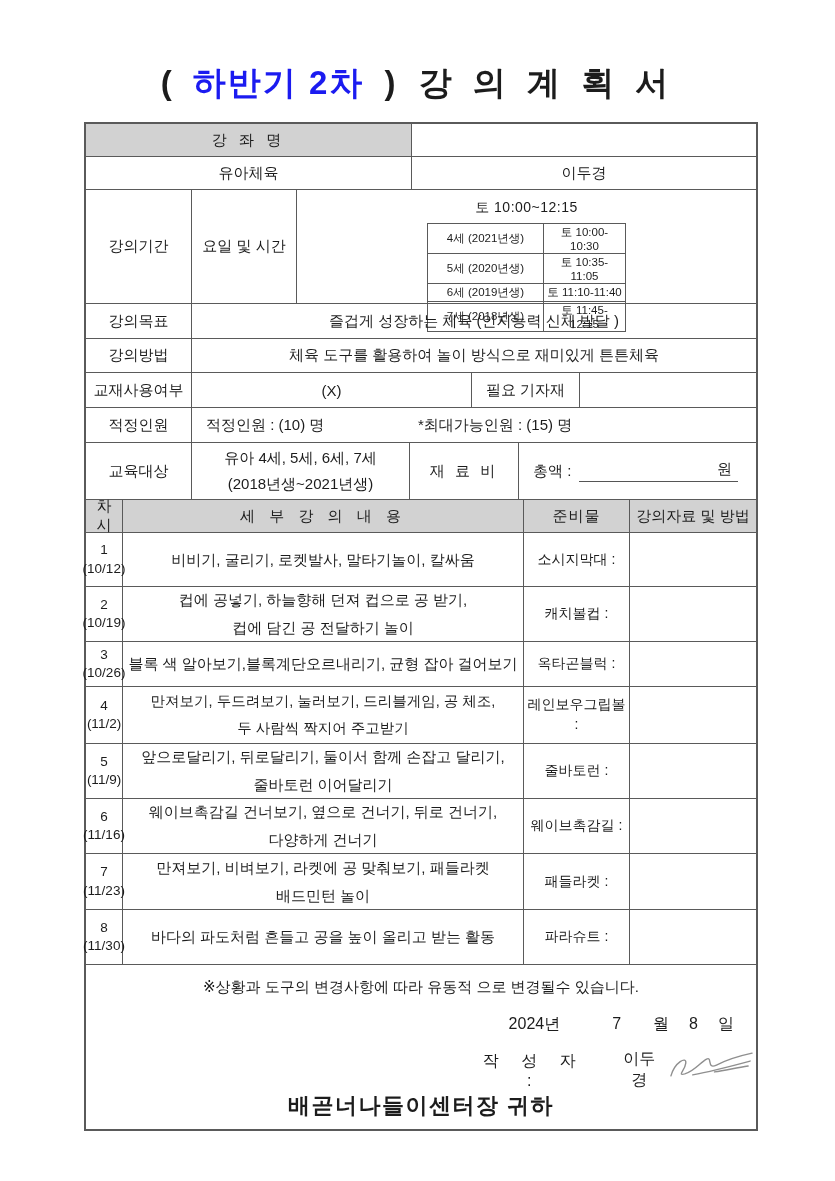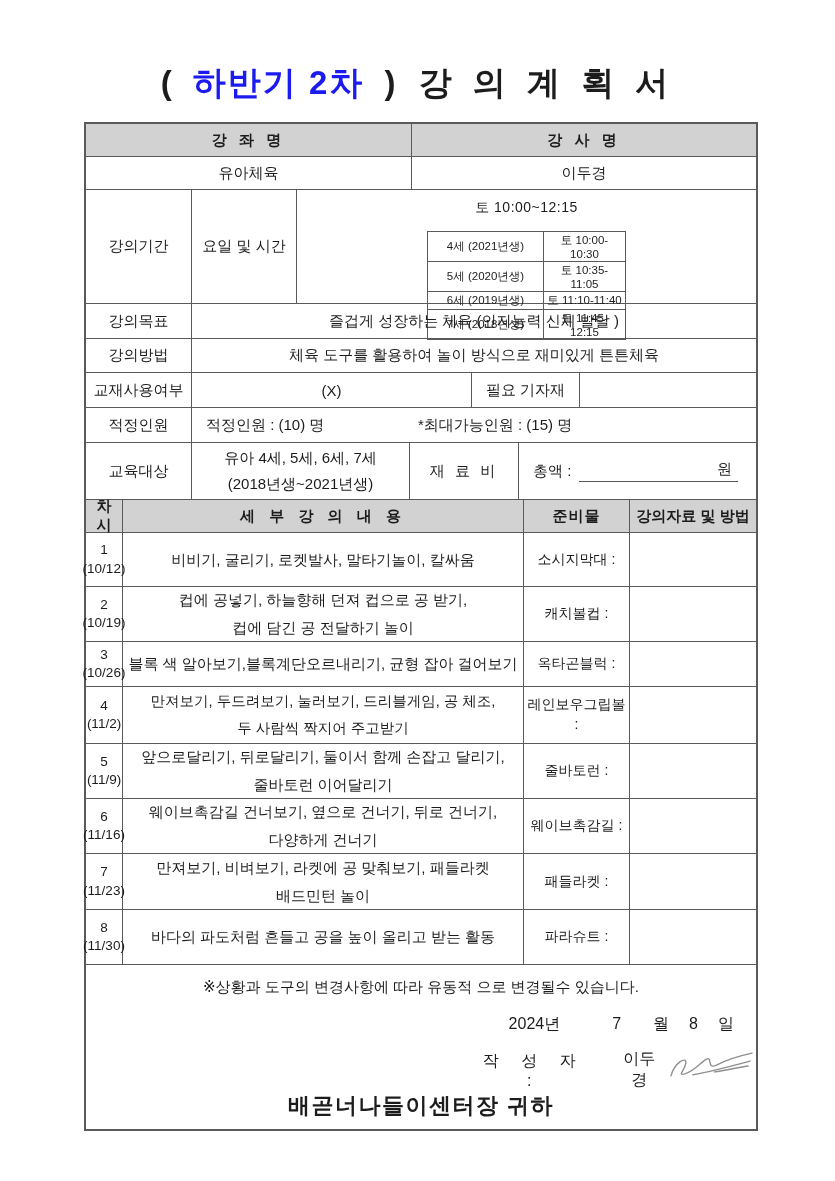--- a/index.html
+++ b/index.html
@@ -29,27 +29,27 @@
   }
   .row { display:flex; border-bottom:1px solid var(--border,#5a5a5a); }
   .row:last-child { border-bottom:none; }
   .c {
     border-right:1px solid var(--border,#5a5a5a);
     display:flex; align-items:center; justify-content:center;
     text-align:center; font-size:15px; padding:2px 4px;
     min-width:0;
   }
   .c.last { border-right:none; }
-  .hdr { background:var(--header_bg,#d2d2d2); font-weight:bold; letter-spacing:4px; }
+  .hdr { background:var(--header_bg,#d2d2d2); font-weight:normal; letter-spacing:4px; }
   .col { flex-direction:column; }
 
   
   .sched { flex-direction:column; justify-content:flex-start; padding-top:9px; }
   .sched-sum { font-size:14px; letter-spacing:0.5px; }
-  table.tt { border-collapse:collapse; margin-top:14px; }
+  table.tt { border-collapse:collapse; margin-top:6px; }
   table.tt td {
     border:1px solid var(--border,#5a5a5a);
     font-size:11.5px; text-align:center; padding:1px 3px; height:17px;
   }
   td.tt-age { width:116px; }
   td.tt-time { width:82px; }
 
   
   .cap { justify-content:flex-start; padding-left:14px; }
   .cap .cap1 { width:212px; text-align:left; }
@@ -102,21 +102,20 @@
     <span class="paren">(</span>
     <span class="hl">하반기 2차</span>
     <span class="paren">)</span>
     <span class="rest">강 의 계 획 서</span>
   </div>
 
   <div class="doc">
 
     <div class="row" style="height:33px">
       <div class="c hdr" style="width:326px">강 좌 명</div>
-      <div class="c hdr last" style="flex:1">강 사 명</div>
     </div>
     <div class="row" style="height:33px">
       <div class="c" style="width:326px">유아체육</div>
       <div class="c last" style="flex:1">이두경</div>
     </div>
 
     <div class="row" style="height:114px">
       <div class="c" style="width:106px">강의기간</div>
       <div class="c" style="width:105px">요일 및 시간</div>
       <div class="c sched last" style="flex:1">

